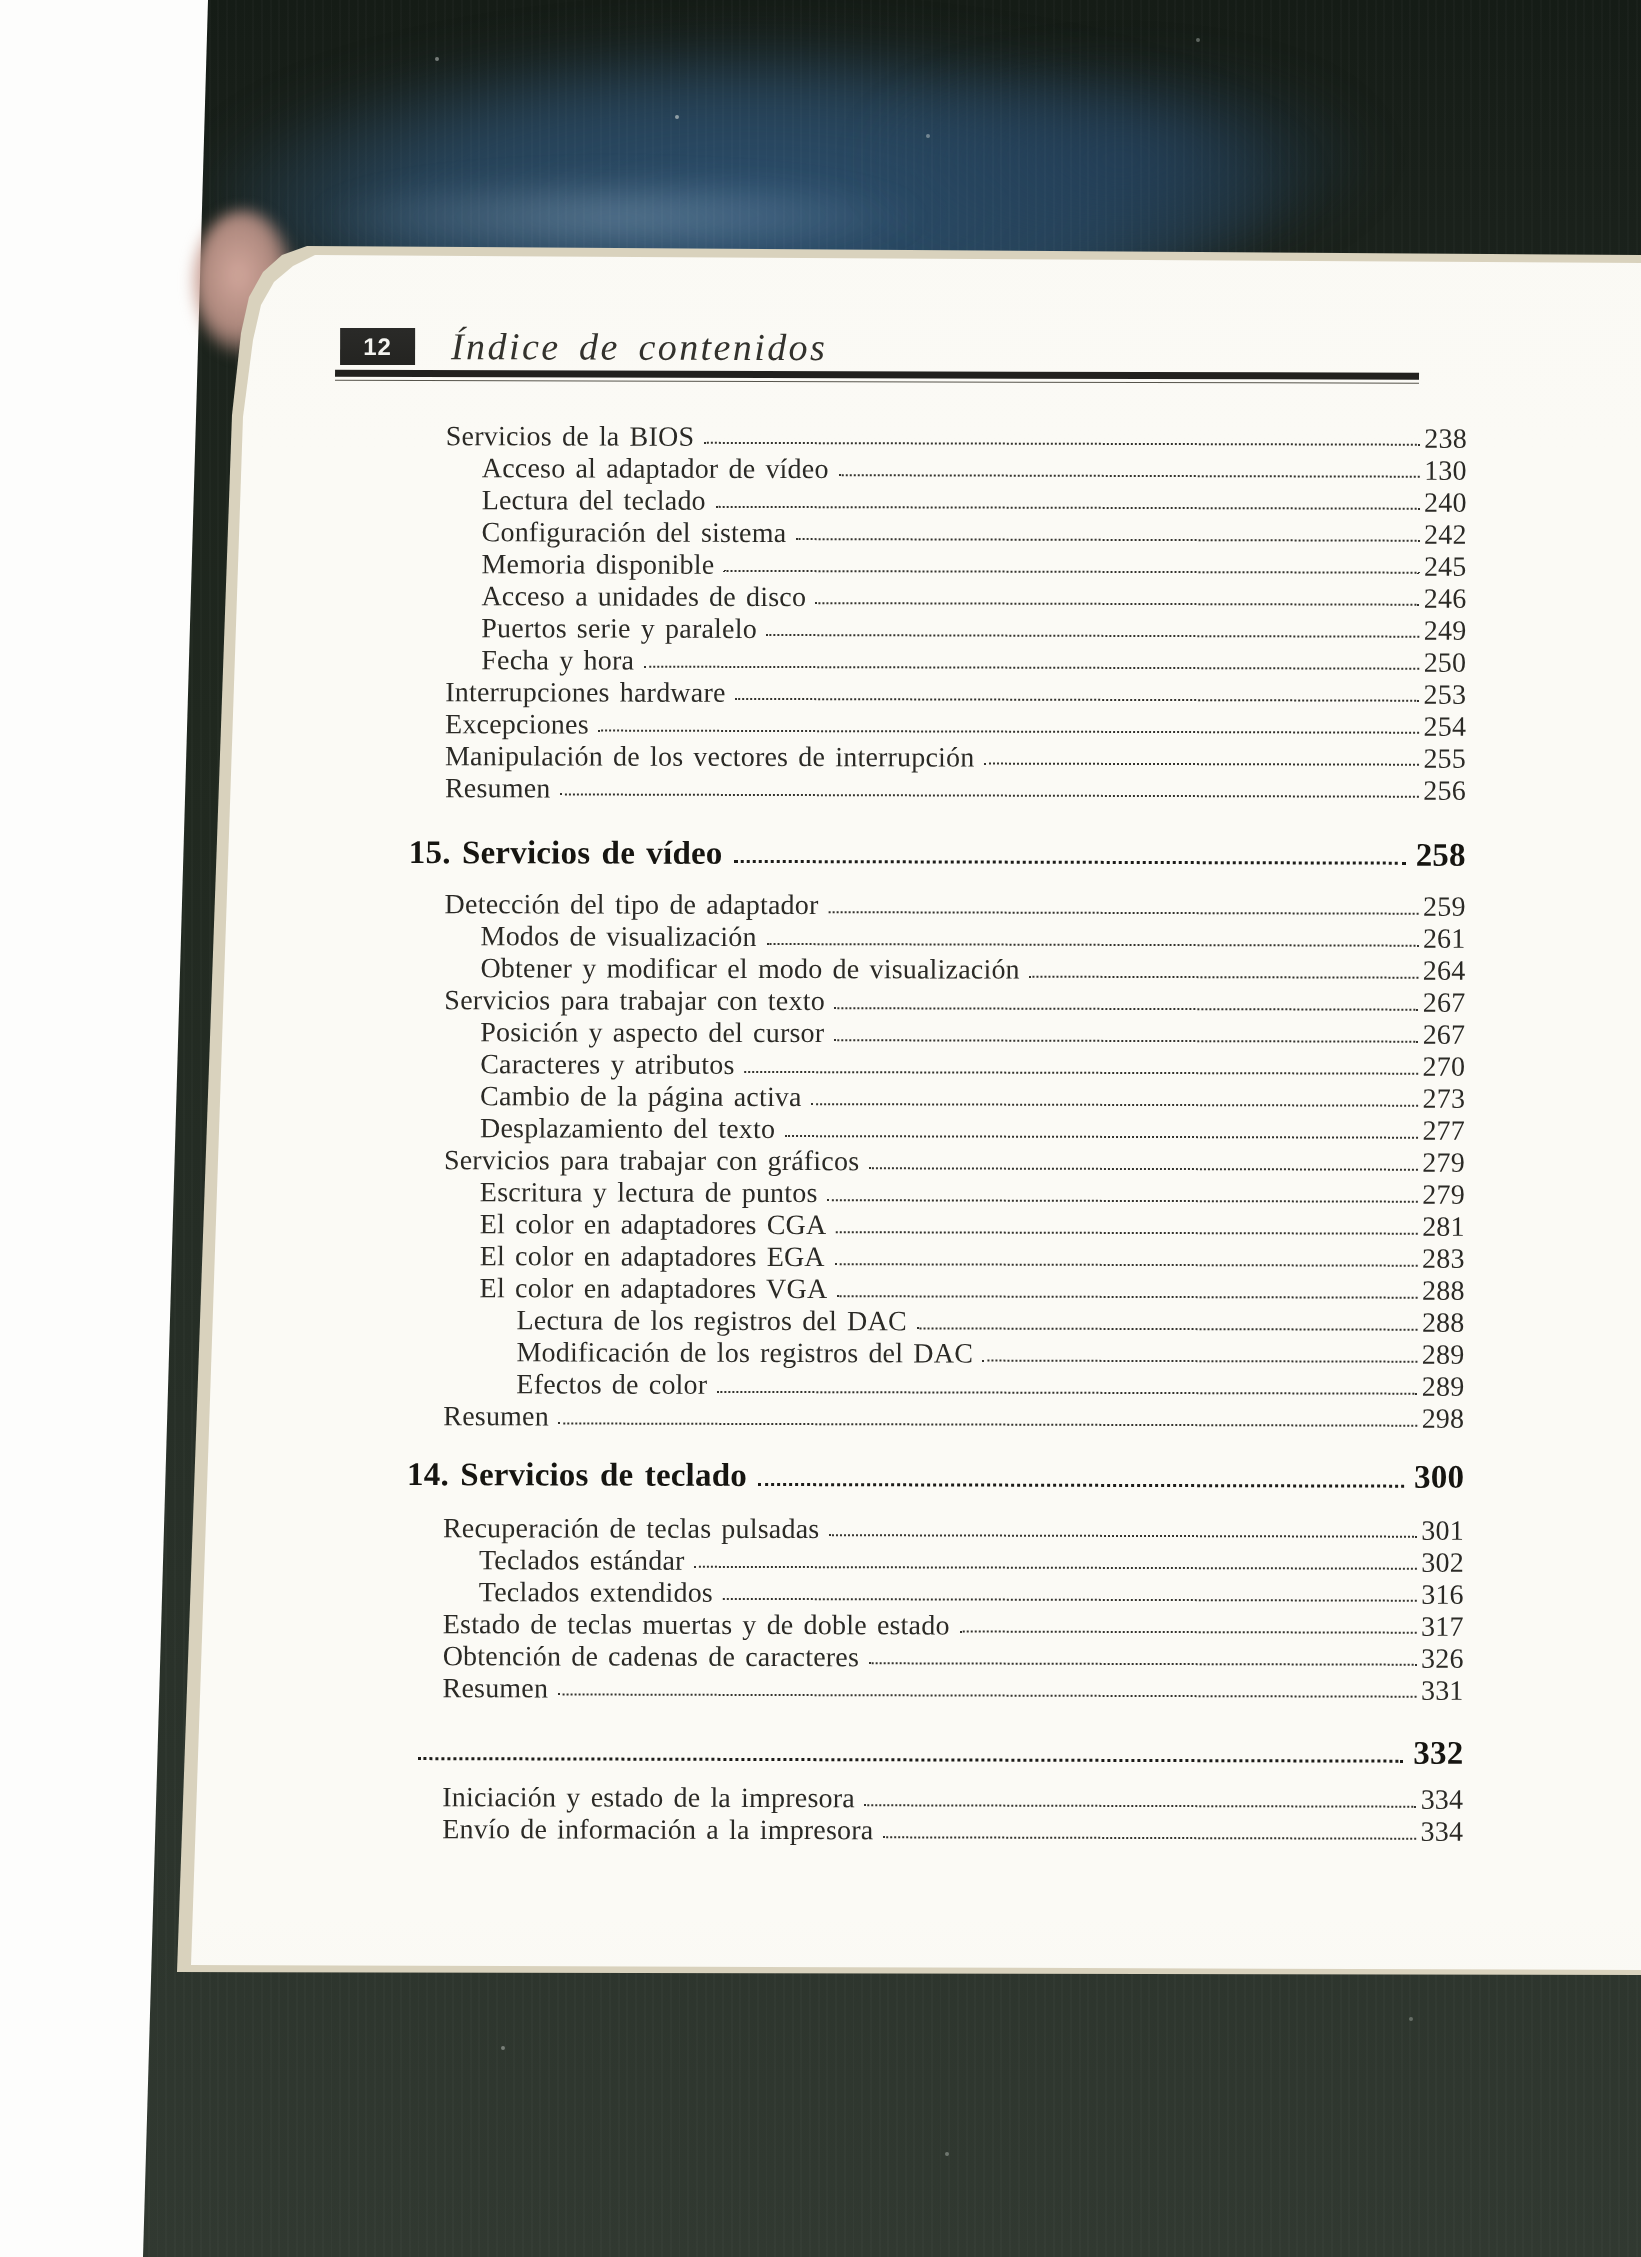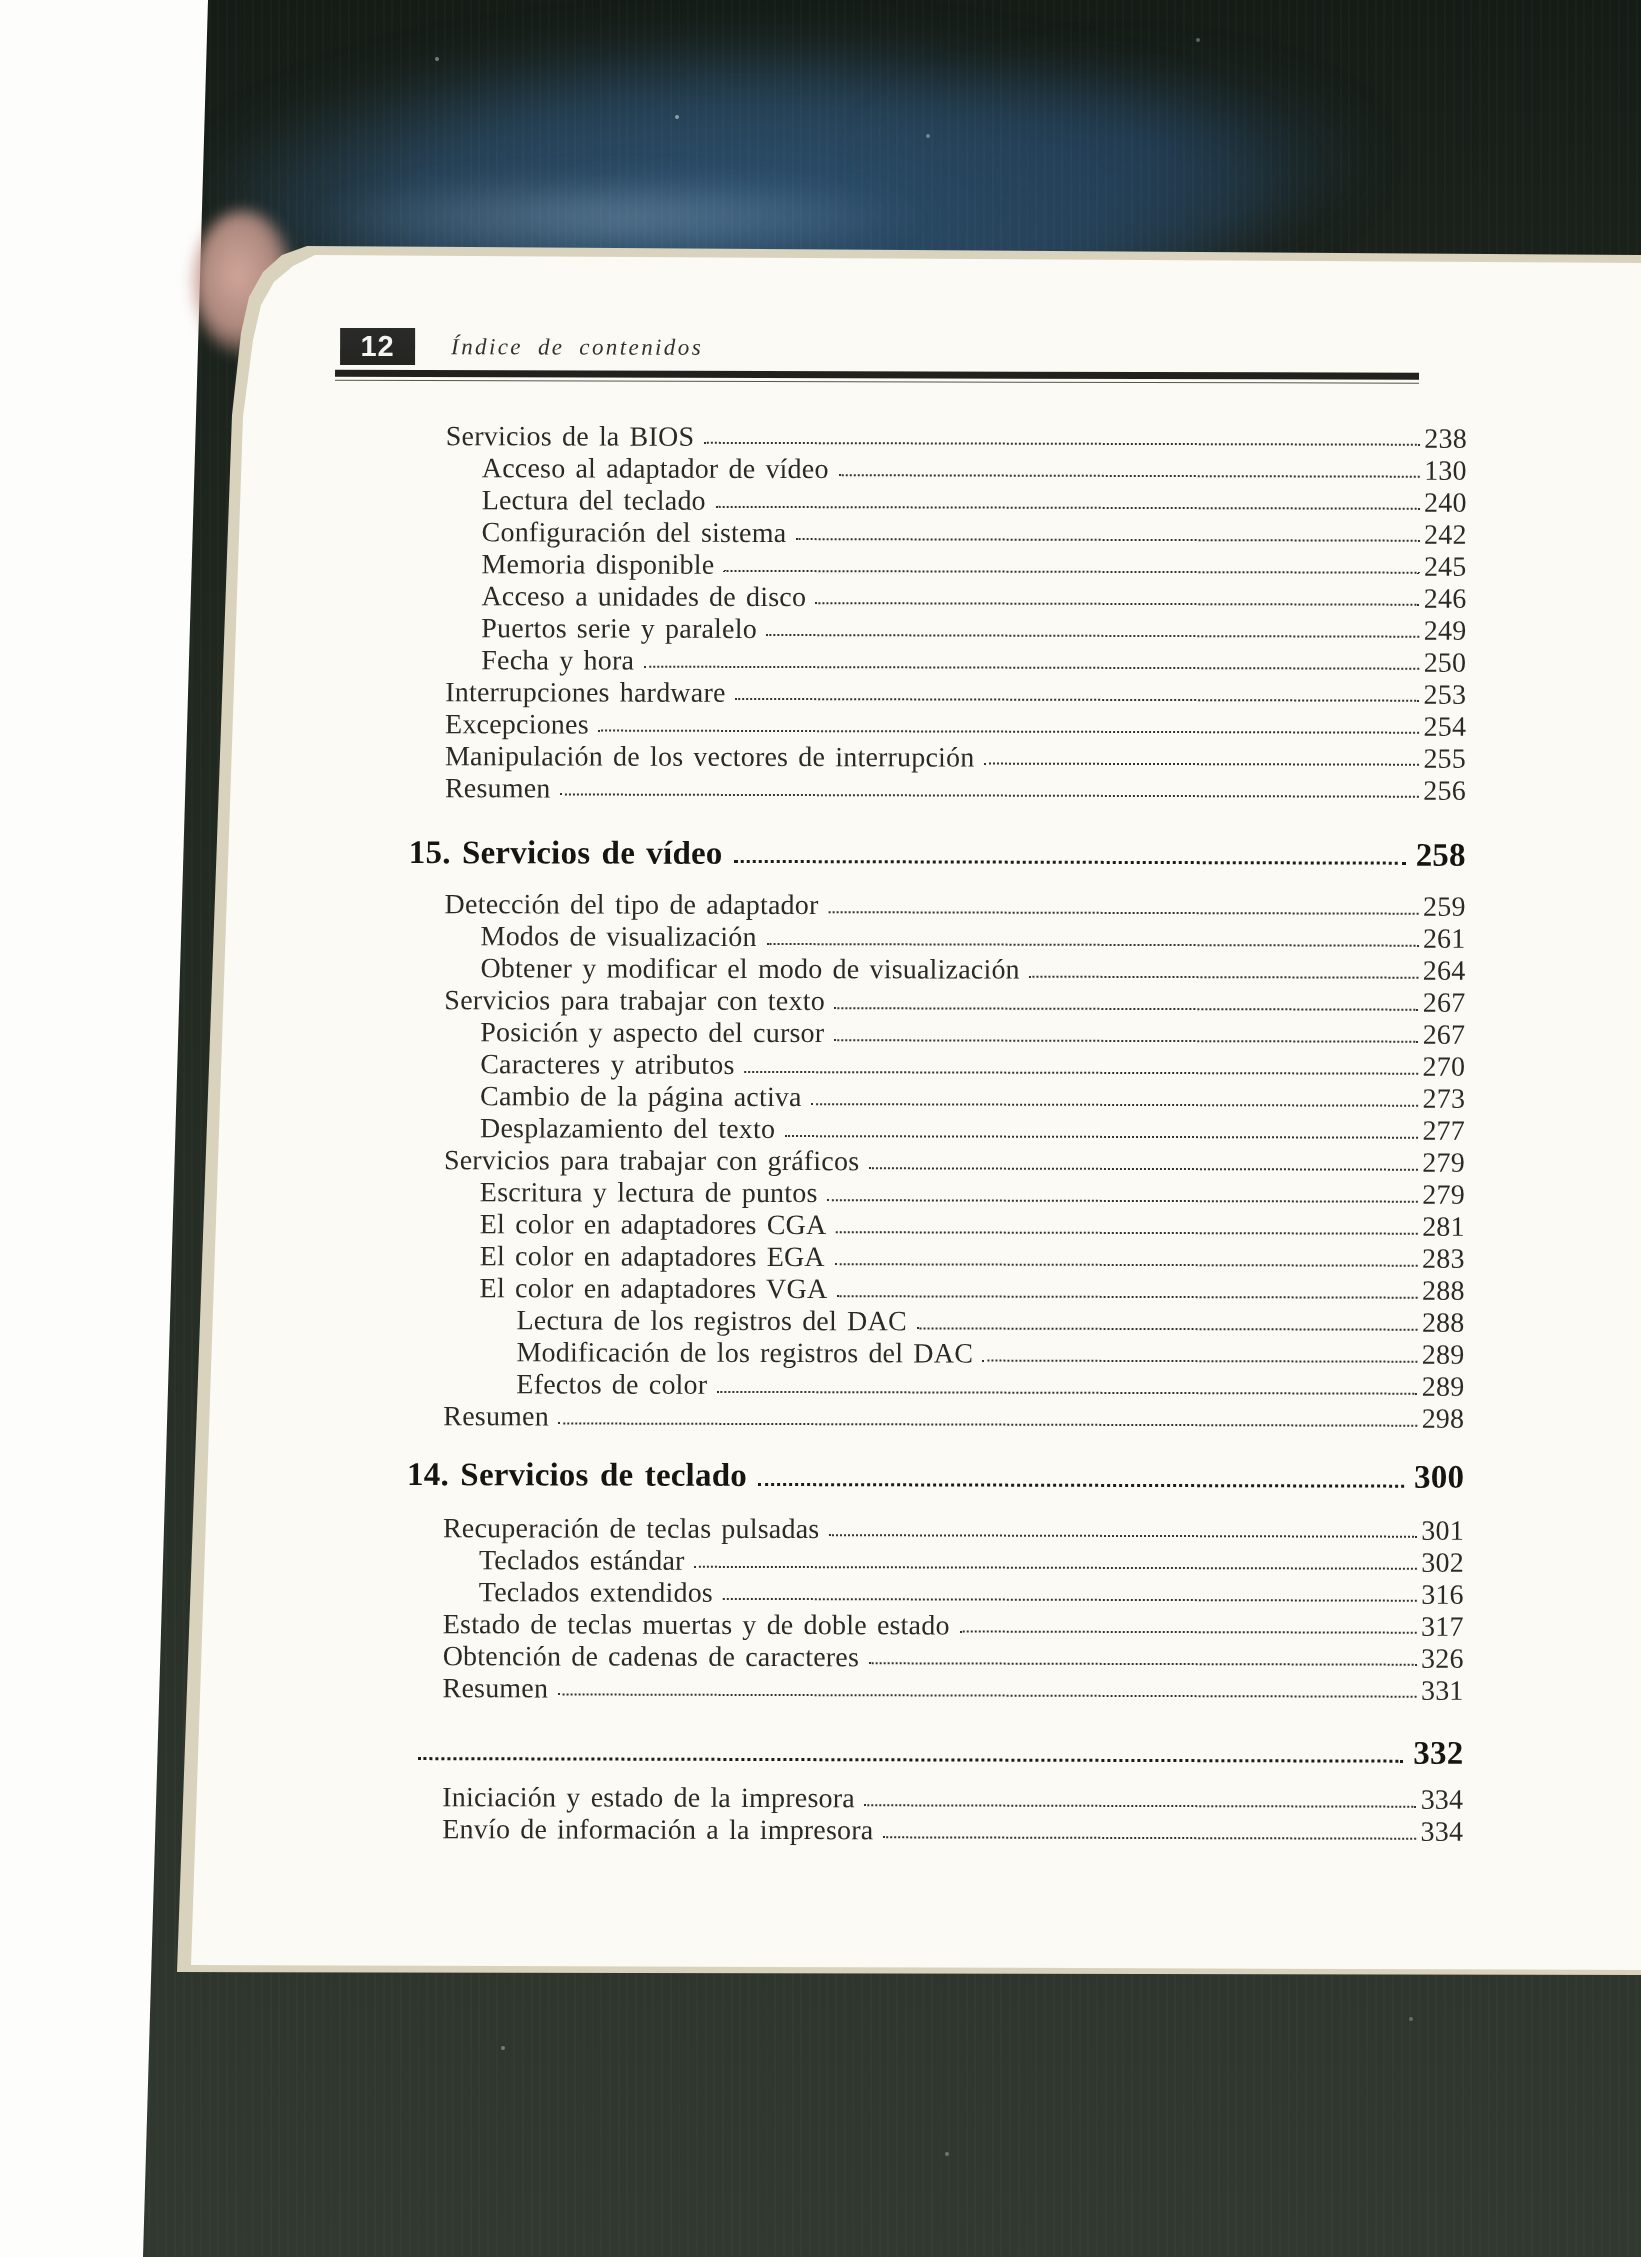--- a/index.html
+++ b/index.html
@@ -44,23 +44,23 @@
           background:linear-gradient(180deg,#faf9f4 0%,var(--page-white) 20%,var(--page-white) 85%,#f6f5ef 100%);
           clip-path:polygon(315px 255px,1641px 263px,1641px 1970px,191px 1965px,243px 417px,253px 340px,261px 305px,274px 282px,293px 266px);}
 
   .page-content{position:absolute;left:0;top:0;width:1641px;height:2257px;color:var(--text-ink);
           transform:rotate(0.15deg);transform-origin:386px 386px;}
 
   
   .pagenum-box{position:absolute;left:340px;top:328px;width:75px;height:37px;
           background:linear-gradient(#2a2a28,var(--header-box-bg));
           display:flex;align-items:center;justify-content:center;}
-  .pagenum-box span{color:#f4f4f0;font-family:"Liberation Sans",sans-serif;font-weight:bold;font-size:29px;letter-spacing:1px;}
+  .pagenum-box span{color:#f4f4f0;font-family:"Liberation Sans",sans-serif;font-weight:bold;font-size:24px;letter-spacing:1px;}
   .running-title{position:absolute;left:451px;top:326px;height:39px;line-height:41px;
-          font-style:italic;font-size:23px;letter-spacing:2.4px;word-spacing:6.8px;color:#33322d;}
+          font-style:italic;font-size:38px;letter-spacing:2.4px;word-spacing:6.8px;color:#33322d;}
   .header-rule{position:absolute;left:335px;top:370px;width:1084px;height:2.9px;
           border-top:7.7px solid #22211e;border-bottom:1.9px solid #56544b;}
 
   
   .toc-col{position:absolute;left:410px;top:0;width:1057px;display:flow-root;}
 
   .toc-heading{display:flex;align-items:flex-end;height:39px;font-weight:bold;font-size:33px;color:#161511;
           letter-spacing:0.2px;word-spacing:2.9px;}
   .toc-heading .h-label{line-height:39px;white-space:nowrap;}
   .toc-heading .dots{flex:1;min-width:23px;border-bottom:3.9px dotted #1d1c19;margin:0 9.7px 9.7px 11.6px;}

